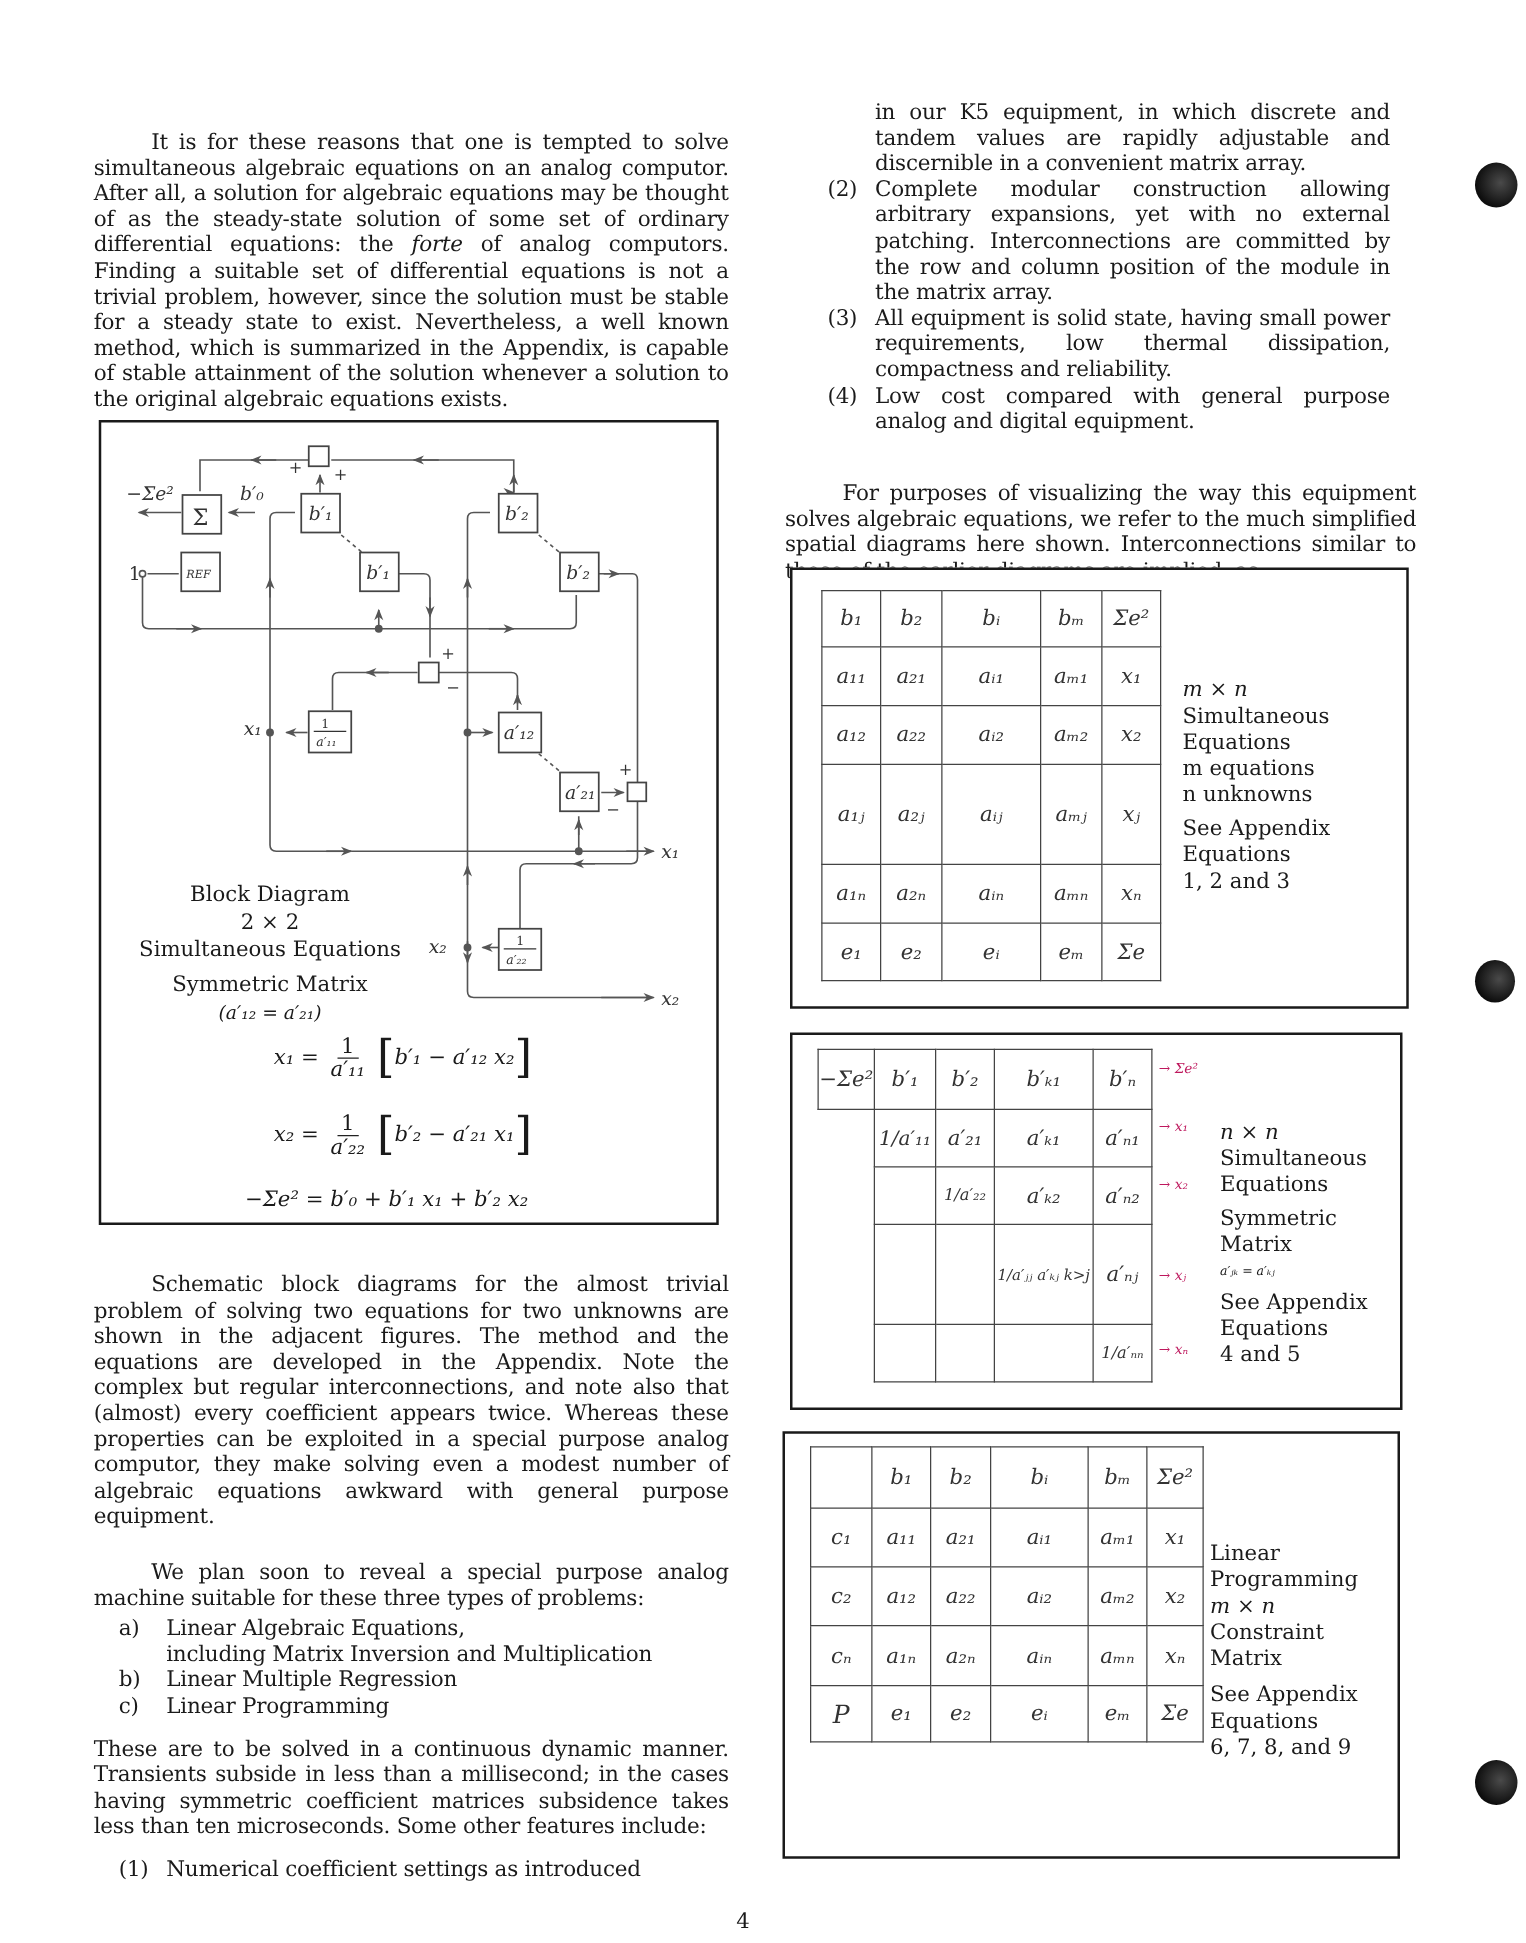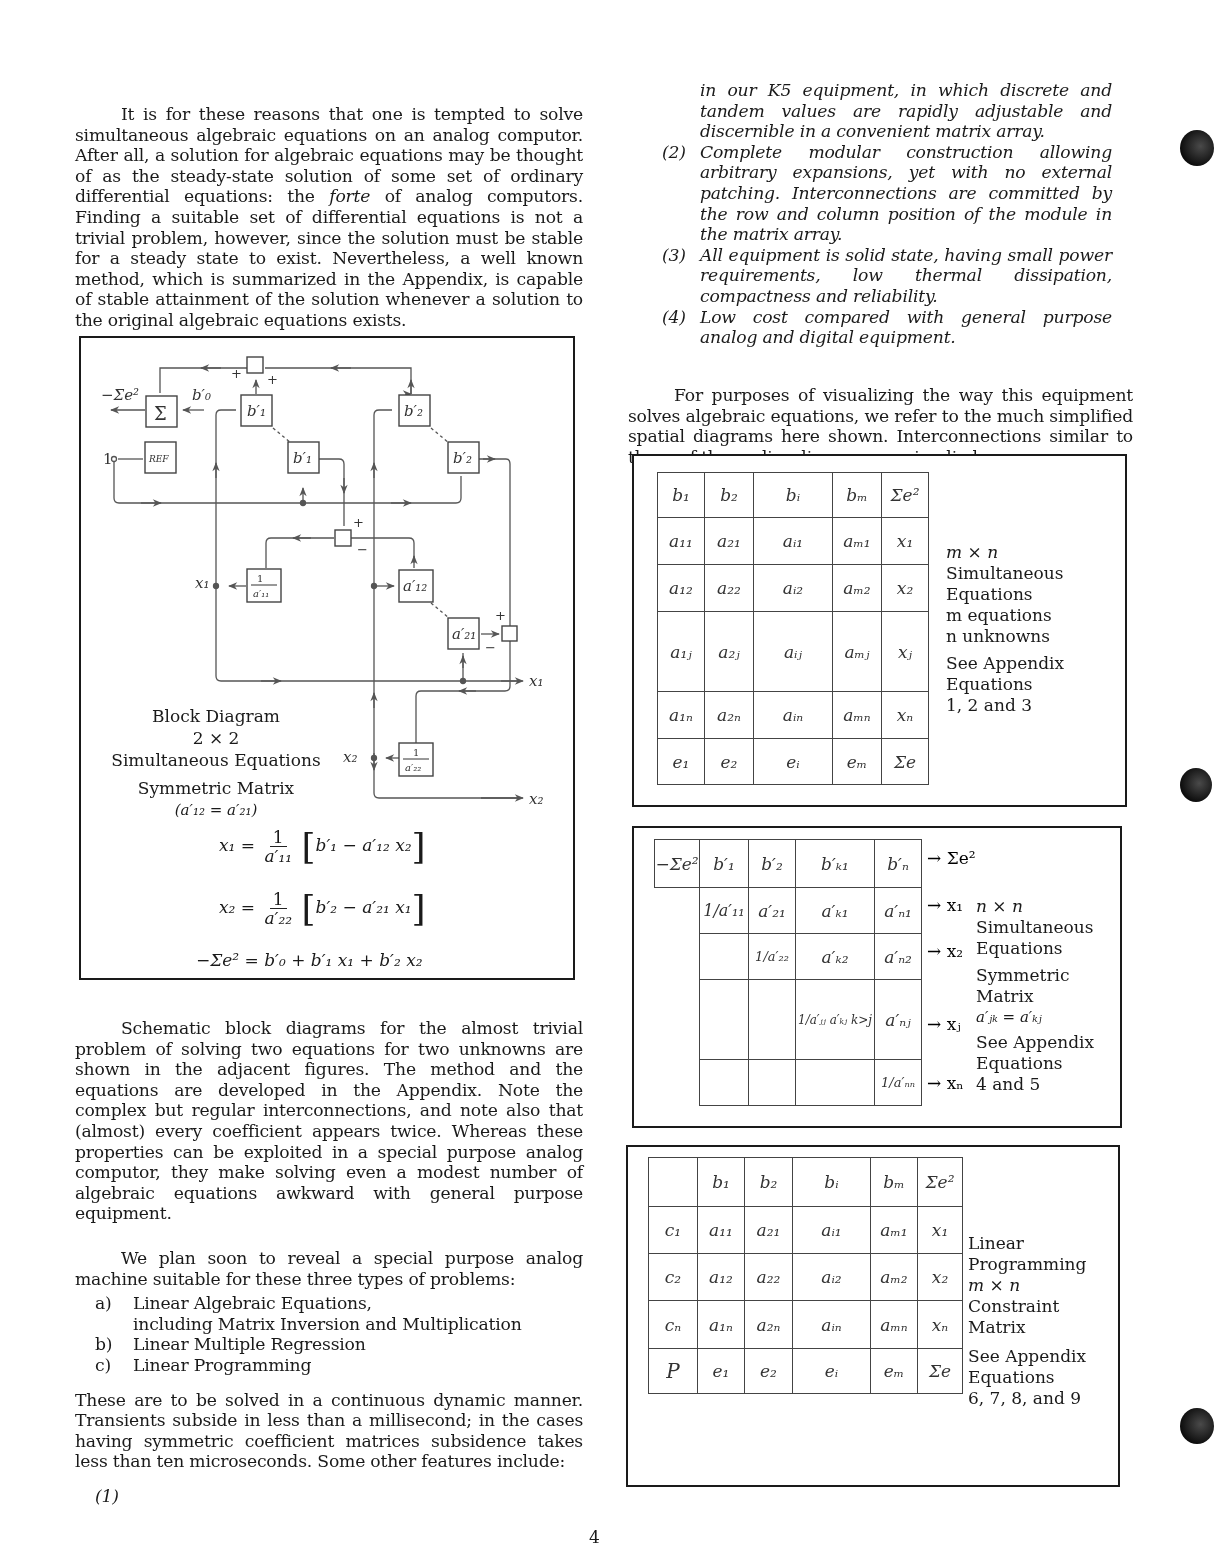--- a/index.html
+++ b/index.html
@@ -6,35 +6,35 @@
   body {
     width: 1221px; height: 1554px; position: relative; overflow: hidden;
     background: #ffffff; color: #1a1a1a;
     font-family: "DejaVu Serif", "Liberation Serif", serif;
   }
   .col { position: absolute; font-size: 17.2px; line-height: 20.6px; letter-spacing: -0.2px; }
   .just { text-align: justify; }
   .indent { text-indent: 46px; margin-top: 24px; }
   p { margin: 0; }
   .ital { font-style: italic; }
-  .list-row { display: flex; font-style: italic; }
+  .list-row { display: flex; }
   .list-num { width: 58px; flex: none; padding-left: 20px; box-sizing: border-box; }
   .list-body { flex: 1; text-align: justify; }
   .alpha-row { display: flex; }
   .alpha-num { width: 58px; flex: none; padding-left: 20px; box-sizing: border-box; }
 
   .frame { position: absolute; border: 2px solid #1a1a1a; box-sizing: border-box; background: #fff; }
   .hole { position: absolute; border-radius: 50%; background: radial-gradient(circle at 60% 45%, #4a4a4a, #0d0d0d 70%); }
 
   
   table.mx { position: absolute; border-collapse: collapse; font-family: "DejaVu Serif", serif; font-style: italic; color: #333; }
   table.mx td { border: 1.5px solid #444; text-align: center; vertical-align: middle; font-size: 17px; padding: 0; }
   .side-text { position: absolute; text-align: left; font-size: 17px; line-height: 21px; }
   .side-text .it { font-style: italic; }
-  .arrow-lbl { position: absolute; font-size: 17px; color: #000000; }
+  .arrow-lbl { position: absolute; font-style: italic; font-size: 11px; color: #be185d; }
   .diag-caption { position: absolute; text-align: center; font-size: 17px; line-height: 22px; }
   .eq { position: absolute; font-size: 17px; font-family: "DejaVu Serif", serif; }
   .frac { display: inline-flex; flex-direction: column; align-items: center; vertical-align: middle; margin: 0 4px; }
   .frac .num { border-bottom: 1px solid #222; padding: 0 3px; line-height: 18px; }
   .frac .den { line-height: 18px; }
   .brk { font-size: 36px; line-height: 36px; vertical-align: middle; font-weight: 100; }
   .page-num { position: absolute; left: 589px; top: 1527px; font-size: 17px; }
   svg text { font-family: "DejaVu Serif", serif; }
 </style>
 </head>
@@ -208,20 +208,21 @@
         <span>Linear Multiple Regression</span>
       </div>
     <div class="alpha-row">
         <span class="alpha-num">c)</span>
         <span>Linear Programming</span>
       </div>
   </div>
   <p style="margin-top:14px;">These are to be solved in a continuous dynamic manner. Transients subside in less than a millisecond; in the cases having symmetric coefficient matrices subsidence takes less than ten microseconds. Some other features include:</p>
   <div class="list-row" style="margin-top:14px;">
     <span class="list-num">(1)</span>
+    <span class="list-body">Numerical coefficient settings as introduced</span>
   </div>
 </div>
 
 <div class="col" style="left:642px; top:80px; width:470px;">
   <div class="list-row">
     <span class="list-num"></span>
     <span class="list-body">in our K5 equipment, in which discrete and tandem values are rapidly adjustable and discernible in a convenient matrix array.</span>
   </div>
   <div class="list-row">
     <span class="list-num">(2)</span>
@@ -345,21 +346,21 @@
     <div class="arrow-lbl" style="top:101px; left:0;">→ <span>x₂</span></div>
     <div class="arrow-lbl" style="top:174px; left:0;">→ <span>xⱼ</span></div>
     <div class="arrow-lbl" style="top:233px; left:0;">→ <span>xₙ</span></div>
   </div>
   <div class="side-text" style="left:342px; top:44px; width:140px;margin-top:24px;">
     <div class="it">n × n</div>
     <div>Simultaneous</div>
     <div>Equations</div>
     <div style="margin-top:6px;">Symmetric</div>
     <div>Matrix</div>
-    <div class="it" style="font-size:15px;">a′ⱼₖ = a′ₖⱼ</div>
+    <div class="it" style="font-size:10px;">a′ⱼₖ = a′ₖⱼ</div>
     <div style="margin-top:4px;">See Appendix</div>
     <div>Equations</div>
     <div>4 and 5</div>
   </div>
 </div>
 
 <div class="frame" style="left:626px; top:1145px; width:494px; height:342px;">
   <table class="mx" style="left:20px; top:10px;">
     <tbody>
         <tr style="height:49px;">

